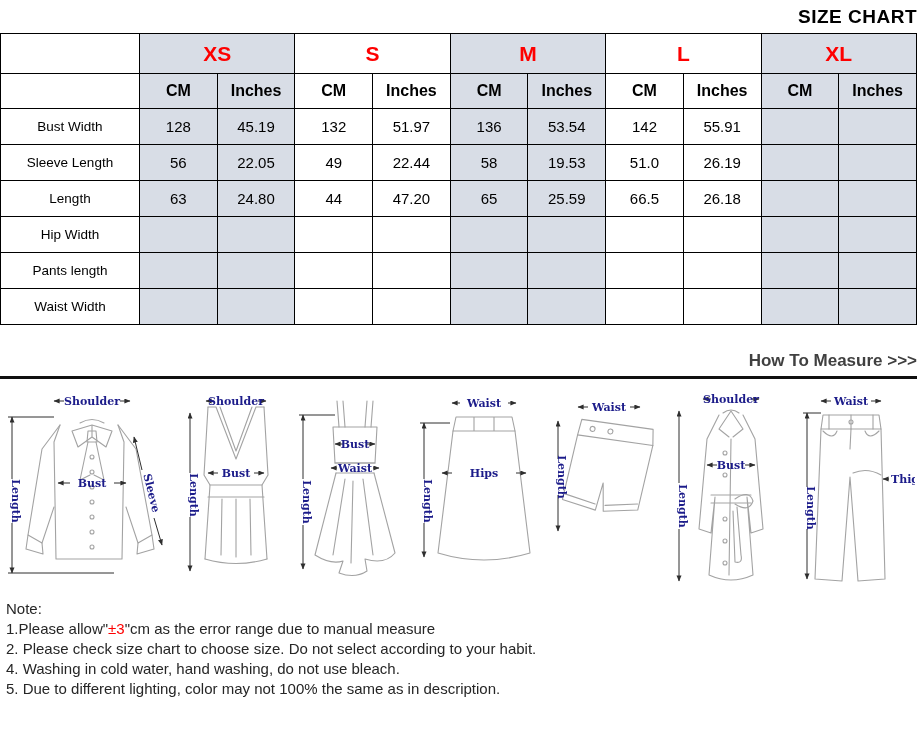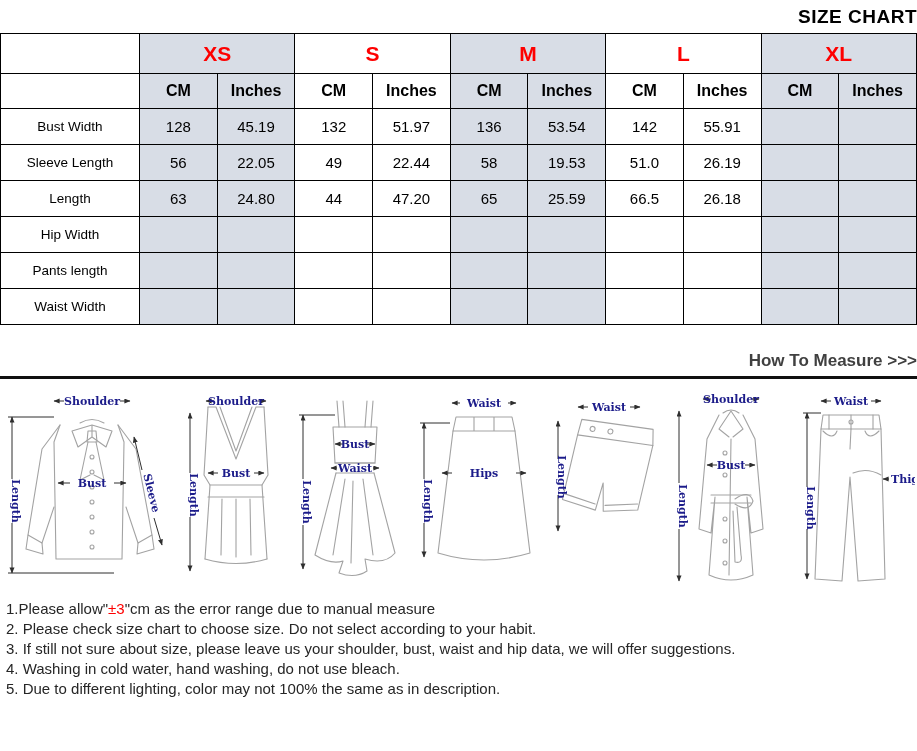--- a/index.html
+++ b/index.html
@@ -304,20 +304,20 @@
       <line class="dim" x1="10" y1="26" x2="10" y2="100" marker-start="url(#mS)"></line>
       <line class="dim" x1="10" y1="142" x2="10" y2="192" marker-end="url(#mE)"></line>
       <text class="flbl" transform="rotate(90 10 121)" x="10" y="121" text-anchor="middle">Length</text>
       <line class="dim" x1="86" y1="92" x2="92" y2="92" marker-start="url(#mS)"></line>
       <text class="flbl" x="94" y="96" text-anchor="start">Thigh</text>
     </svg>
 
   </div>
 
   <div class="notes">
+    <div>Note:</div>
     <div><span>1.Please allow"</span><span class="red">±3</span><span>"cm as the error range due to manual measure</span></div>
     <div>2. Please check size chart to choose size. Do not select according to your habit.</div>
-    <div>3. If still not sure about size, please leave us your shoulder, bust, waist and hip data, we will offer suggestions.</div>
     <div>4. Washing in cold water, hand washing, do not use bleach.</div>
     <div>5. Due to different lighting, color may not 100% the same as in description.</div>
   </div>
 
 </div>
 
 </body></html>

